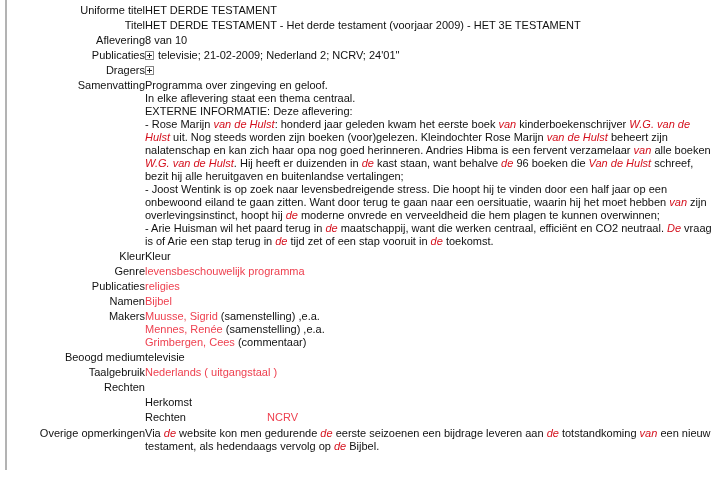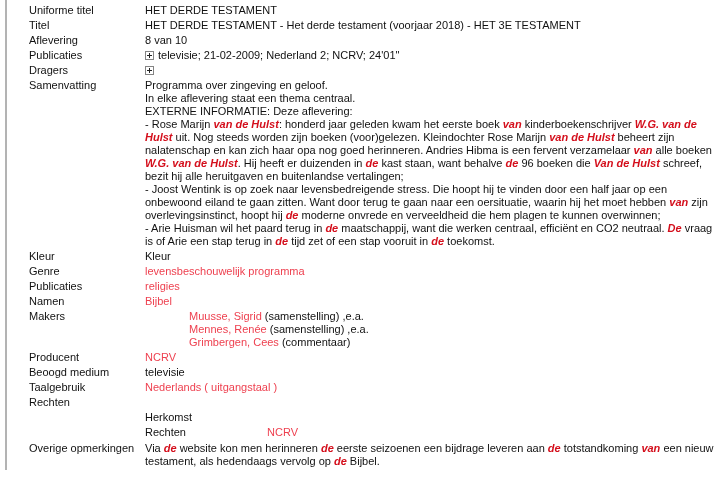--- a/index.html
+++ b/index.html
@@ -16,57 +16,57 @@
     background:#b3b3b3;
   }
   table.record{
     position:absolute;left:29px;top:3px;
     border-collapse:collapse;table-layout:fixed;
   }
   table.record td{
     vertical-align:top;font-size:11px;line-height:13px;
     padding:1px 0;
   }
-  td.label{width:116px;}
+  td.label{width:116px;text-align:right;}
   td.value{width:570px;}
-  .hl{color:#d40f1c;font-weight:bold;font-style:italic;margin-top:32px;}
+  .hl{color:#d40f1c;font-weight:normal;font-style:italic;margin-top:32px;}
   .link{color:#ee4150;cursor:pointer;text-align:center;}
   .redtext{color:#ee4150;}
   .expander{
     display:inline-block;width:7px;height:7px;
     border:1px solid #848484;background:#ffffff;
     position:relative;vertical-align:-1px;margin-right:4px;
   }
   .expander::before{
     content:'';position:absolute;left:1px;right:1px;top:3px;height:1px;background:#222;
   }
   .expander::after{
     content:'';position:absolute;top:1px;bottom:1px;left:3px;width:1px;background:#222;
   }
   table.subtable{border-collapse:collapse;table-layout:fixed;margin-top:14px;}
   table.subtable td{padding:1px 0;}
   td.sublabel{width:122px;}
   td.subvalue{width:448px;}
-  .maker-line{white-space:nowrap;padding-left:44px;}
+  .maker-line{white-space:nowrap;}
 </style>
 </head>
 <body>
 
 <div class="page">
   <div class="left-rule"></div>
 
   <table class="record">
     <tbody>
         <tr>
       <td class="label">Uniforme titel</td>
       <td class="value">HET DERDE TESTAMENT</td>
     </tr>
     <tr>
       <td class="label">Titel</td>
-      <td class="value">HET DERDE TESTAMENT - Het derde testament (voorjaar 2018) - HET 3E TESTAMENT</td>
+      <td class="value">HET DERDE TESTAMENT - Het derde testament (voorjaar 2009) - HET 3E TESTAMENT</td>
     </tr>
     <tr>
       <td class="label">Aflevering</td>
       <td class="value">8 van 10</td>
     </tr>
     <tr>
       <td class="label">Publicaties</td>
       <td class="value">
         <span class="expander"></span><span>televisie; 21-02-2009; Nederland 2; NCRV; 24'01"</span>
       </td>
@@ -106,24 +106,20 @@
     </tr>
     <tr>
       <td class="label">Makers</td>
       <td class="value">
         <div class="maker-line"><span class="link">Muusse, Sigrid</span><span> (samenstelling) ,e.a.</span></div>
         <div class="maker-line"><span class="link">Mennes, Renée</span><span> (samenstelling) ,e.a.</span></div>
         <div class="maker-line"><span class="link">Grimbergen, Cees</span><span> (commentaar)</span></div>
       </td>
     </tr>
     <tr>
-      <td class="label">Producent</td>
-      <td class="value"><span class="link">NCRV</span></td>
-    </tr>
-    <tr>
       <td class="label">Beoogd medium</td>
       <td class="value">televisie</td>
     </tr>
     <tr>
       <td class="label">Taalgebruik</td>
       <td class="value"><span class="link">Nederlands</span><span class="redtext"> ( </span><span class="link">uitgangstaal</span><span class="redtext"> )</span></td>
     </tr>
     <tr>
       <td class="label">Rechten</td>
       <td class="value">
@@ -136,17 +132,17 @@
           <tr>
             <td class="sublabel">Rechten</td>
             <td class="subvalue"><span class="link">NCRV</span></td>
           </tr>
         </tbody>
             </table>
       </td>
     </tr>
     <tr>
       <td class="label">Overige opmerkingen</td>
-      <td class="value"><span>Via </span><span class="hl">de</span><span> website kon men herinneren </span><span class="hl">de</span><span> eerste seizoenen een bijdrage leveren aan </span><span class="hl">de</span><span> totstandkoming </span><span class="hl">van</span><span> een nieuw testament, als hedendaags vervolg op </span><span class="hl">de</span><span> Bijbel.</span></td>
+      <td class="value"><span>Via </span><span class="hl">de</span><span> website kon men gedurende </span><span class="hl">de</span><span> eerste seizoenen een bijdrage leveren aan </span><span class="hl">de</span><span> totstandkoming </span><span class="hl">van</span><span> een nieuw testament, als hedendaags vervolg op </span><span class="hl">de</span><span> Bijbel.</span></td>
     </tr>
   </tbody>
     </table>
 </div>
 
 </body></html>

